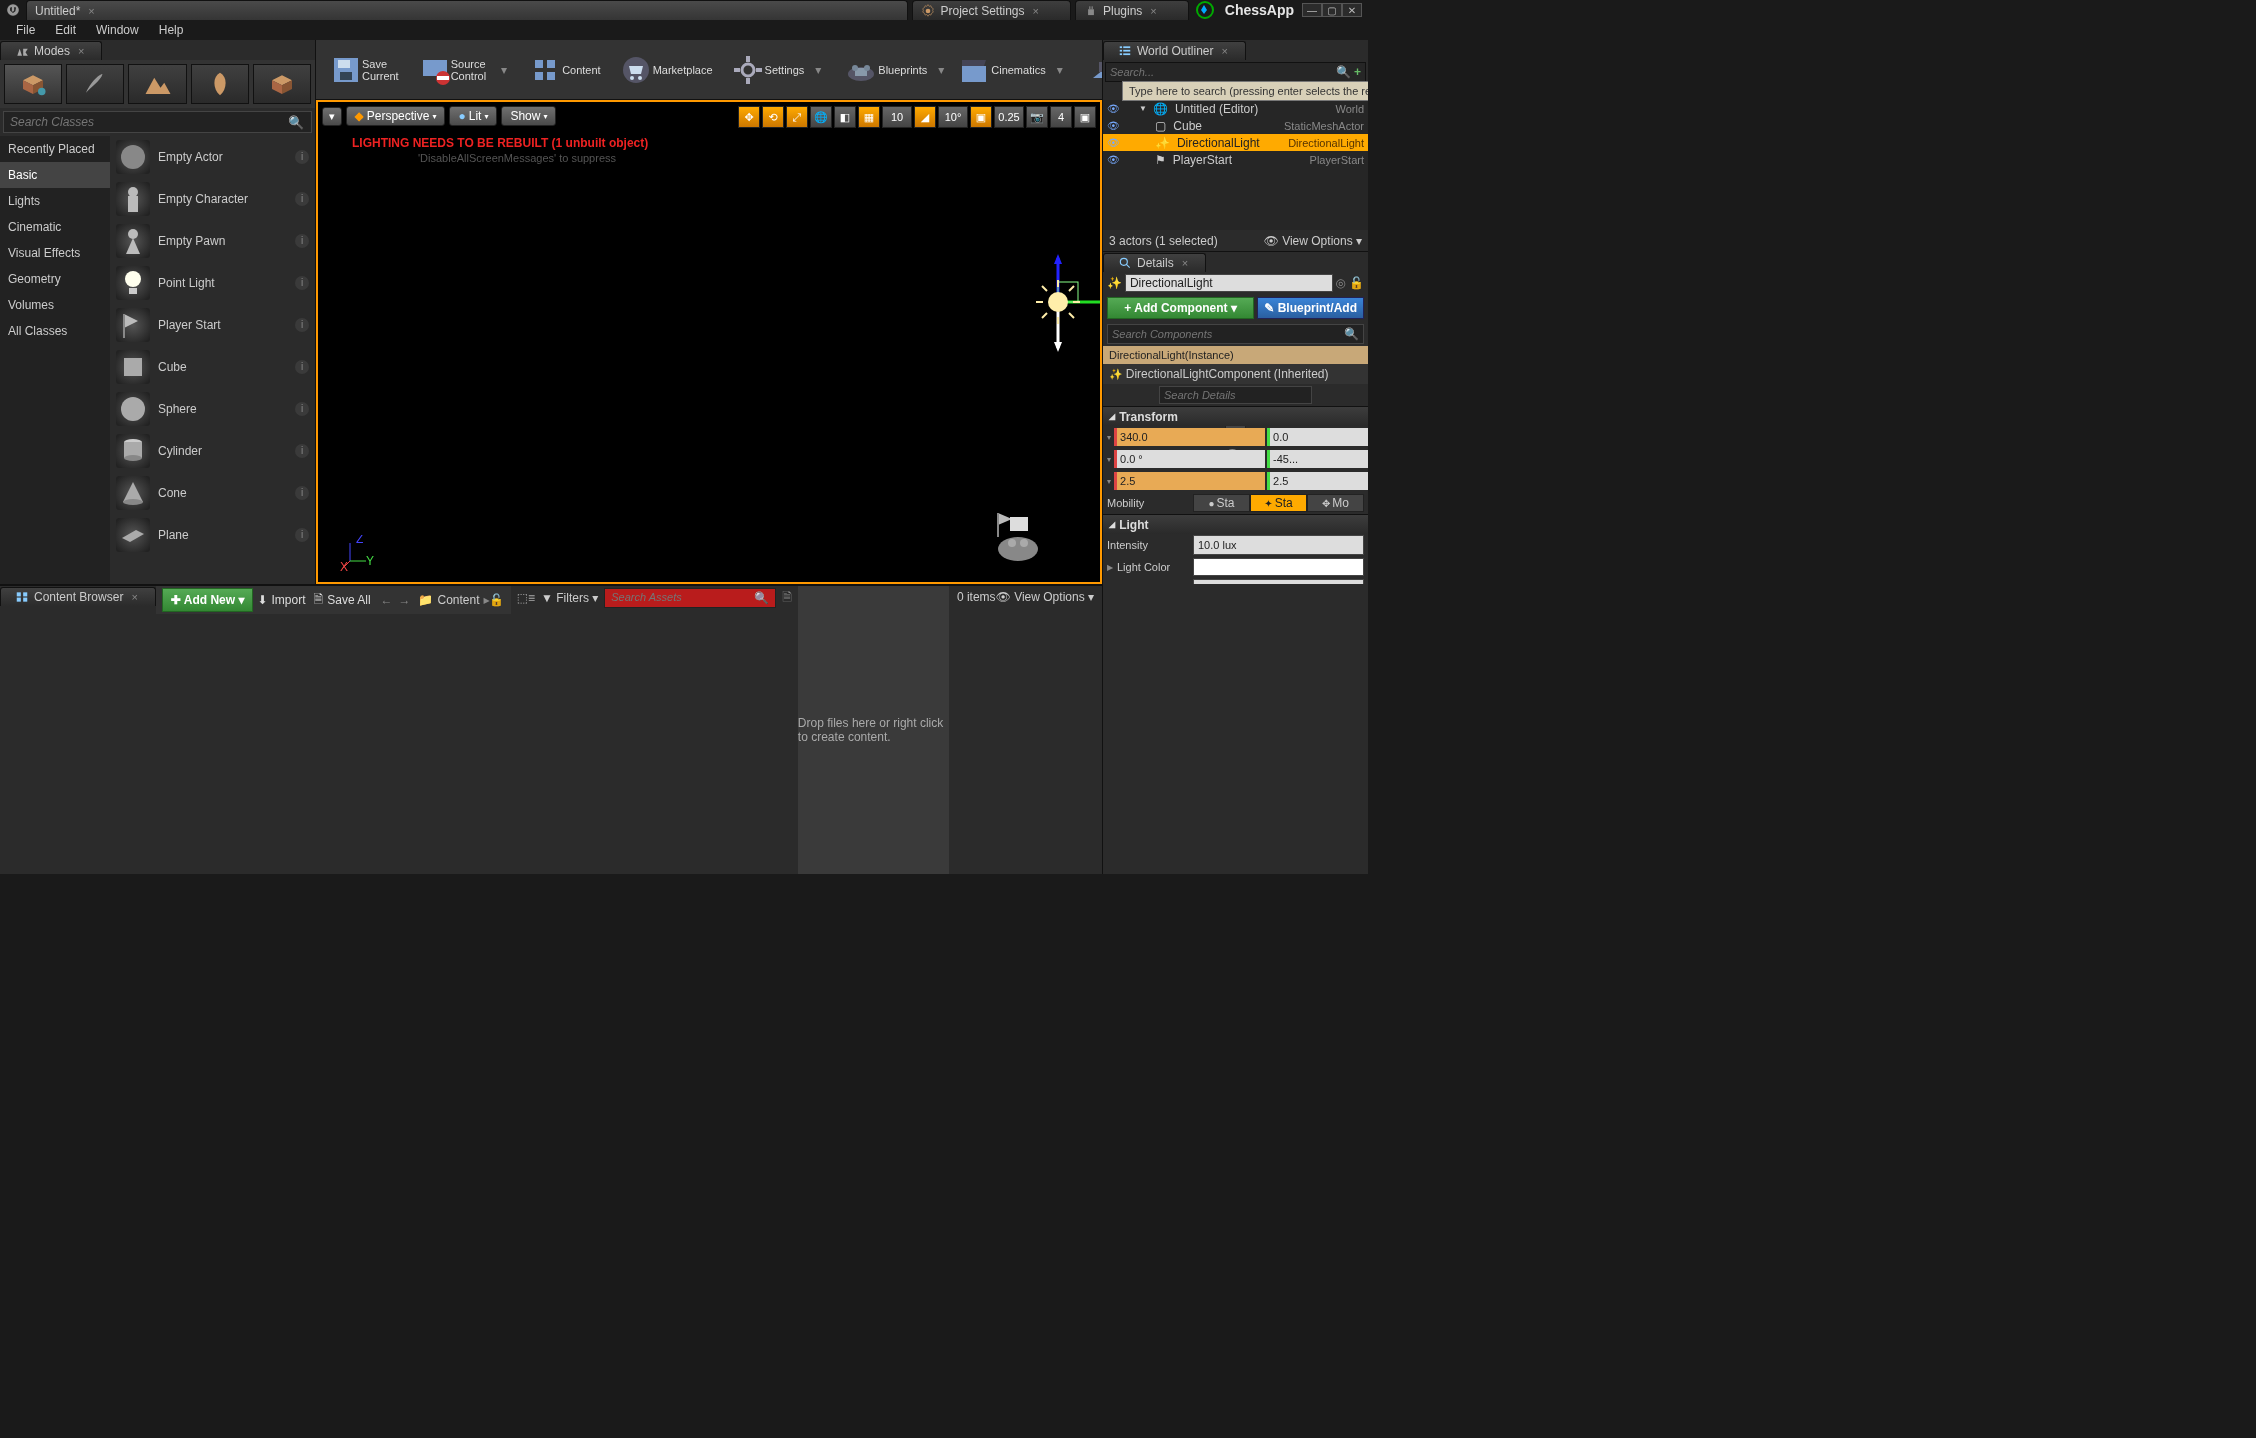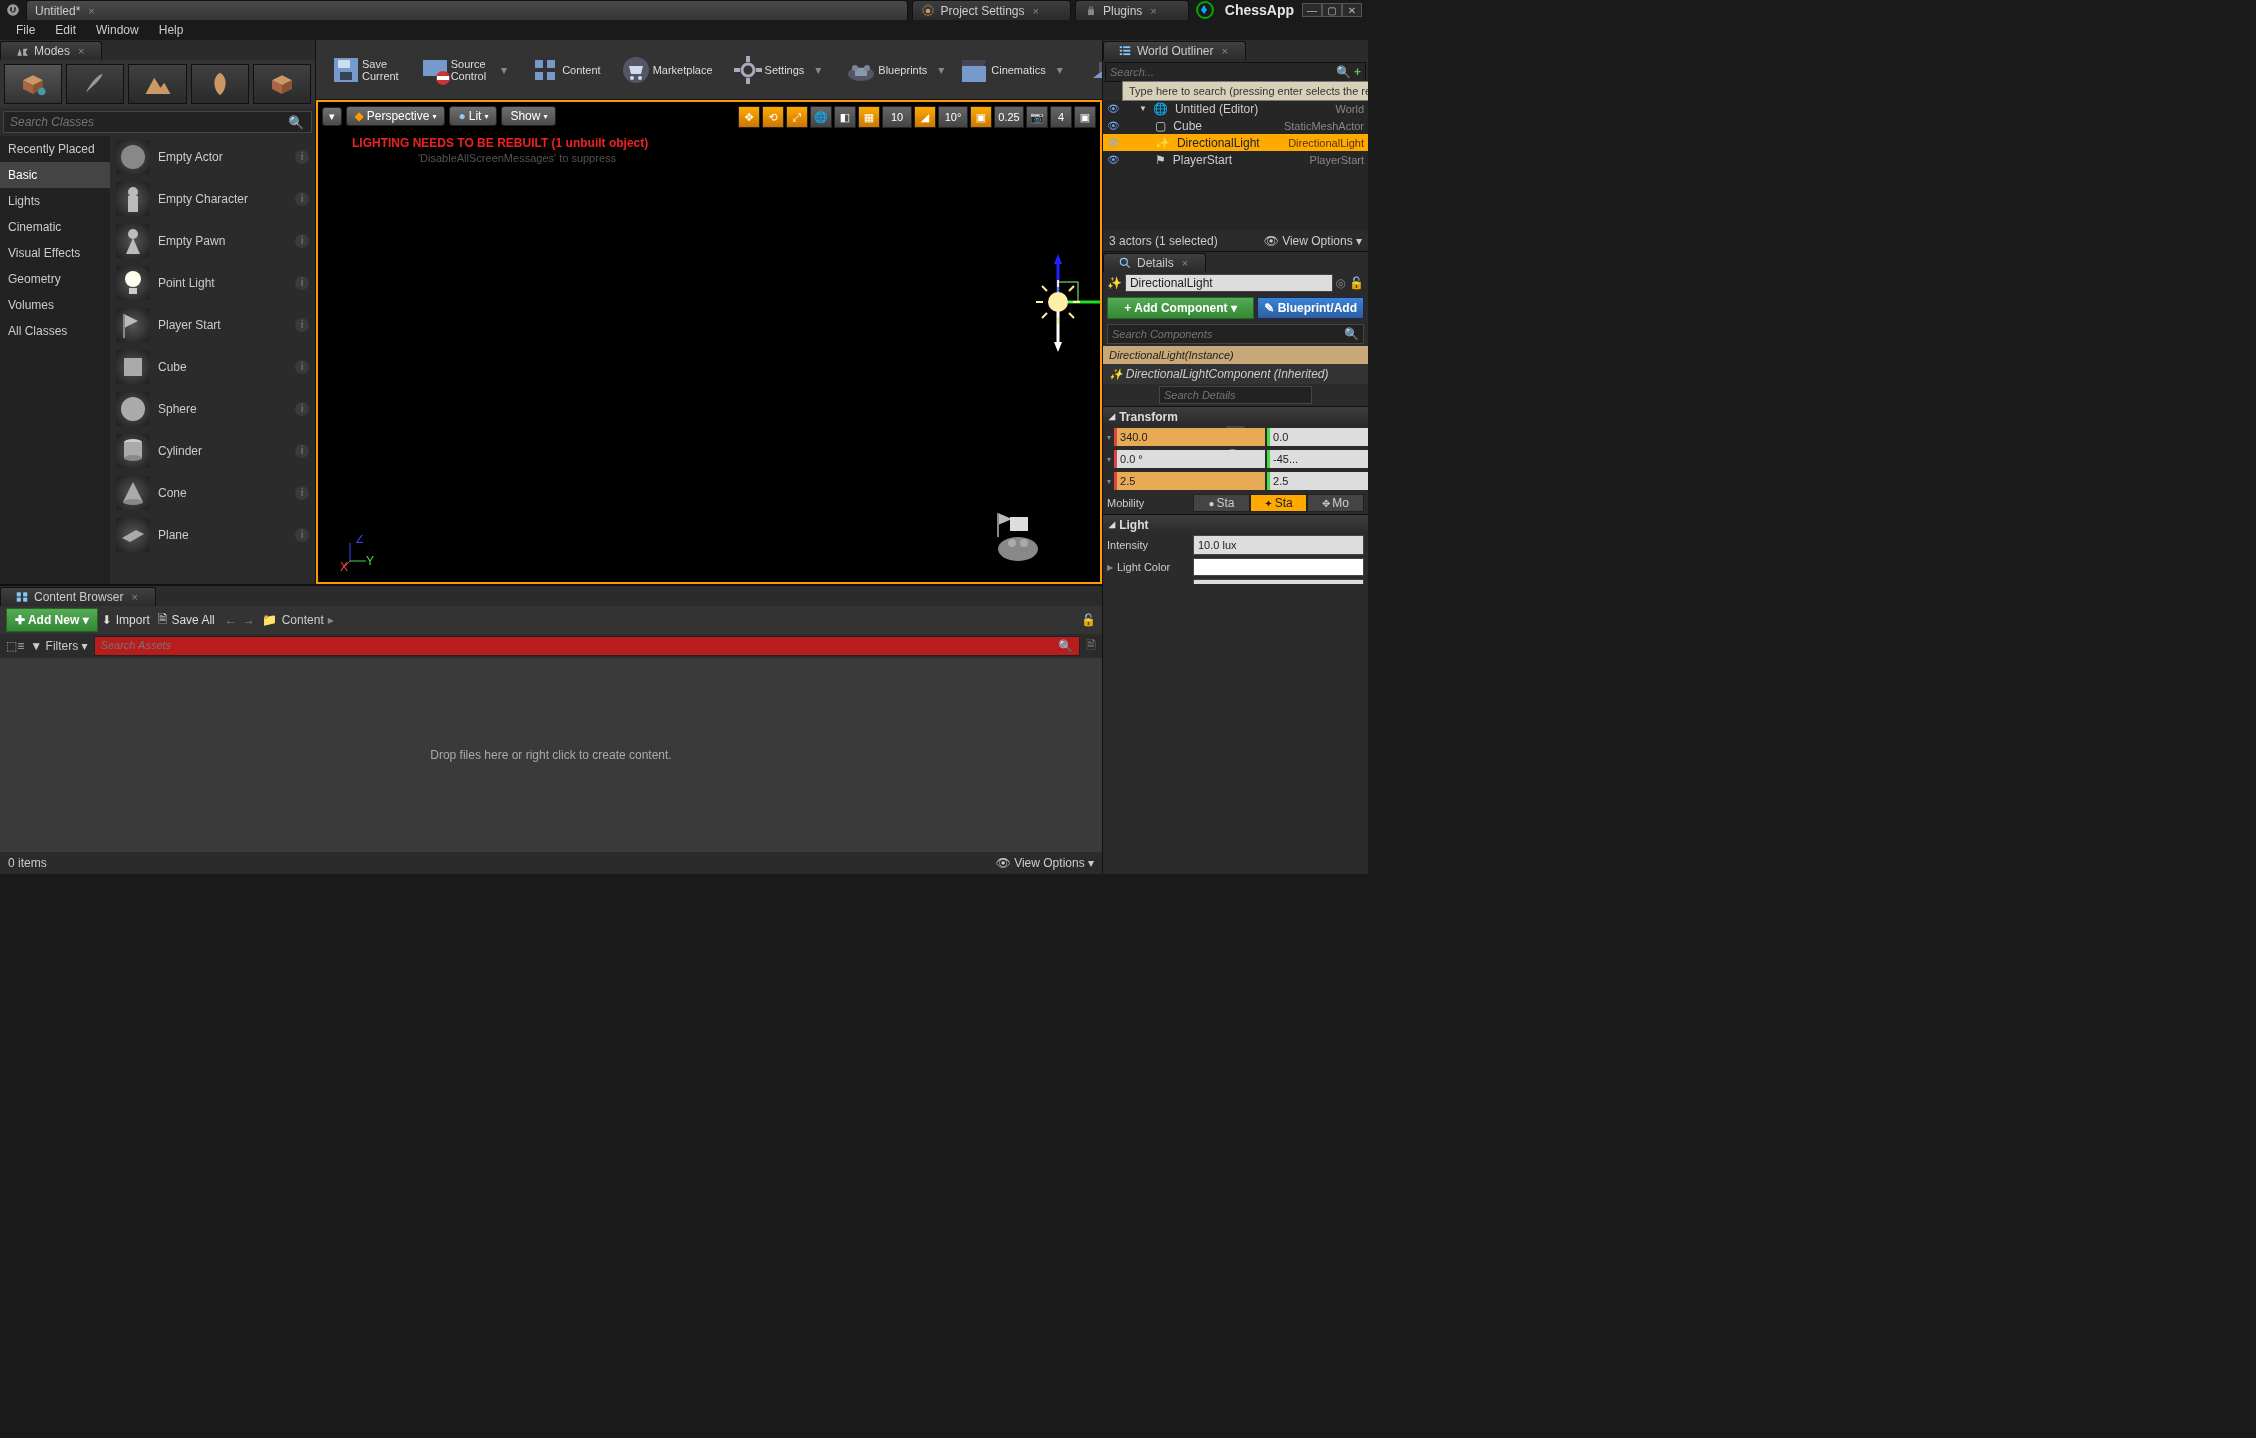--- a/index.html
+++ b/index.html
@@ -89,21 +89,21 @@
 
 .details { flex:1; display:flex; flex-direction:column; overflow:hidden; }
 .det-name { height:22px; display:flex; gap:3px; padding:2px 4px; align-items:center; }
 .det-name input { flex:1; background:#ddd; border:1px solid #444; outline:0; padding:1px 4px; color:#222; }
 .det-btns { display:flex; gap:3px; padding:3px 4px; }
 .det-addcomp { flex:1; background:linear-gradient(180deg,#5a5,#383); color:#fff; border:1px solid #262; padding:3px 6px; font-weight:600; cursor:pointer; }
 .det-bp { background:linear-gradient(180deg,#3a84d8,#2a5fa0); color:#fff; border:1px solid #225; padding:3px 6px; font-weight:600; cursor:pointer; white-space:nowrap; overflow:hidden; }
 .det-compsearch { height:20px; background:#222; margin:2px 4px; border:1px solid #444; display:flex; align-items:center; padding:0 4px; }
 .det-compsearch input { flex:1; background:transparent; border:0; outline:0; color:#ccc; font-style:italic; font-size:11px; }
 .det-comp-list { background:#333; }
-.det-comp-row { padding:3px 6px; font-size:11px; cursor:pointer;font-style:italic; }
+.det-comp-row { padding:3px 6px; font-size:11px; cursor:pointer; }
 .det-comp-row.sel { background:#c8a878; color:#222; }
 .det-comp-row.child { }
 .det-search2 { height:22px; display:flex; gap:3px; padding:2px 4px; align-items:center;flex-direction:column; }
 .det-search2 input { flex:1; background:#222; border:1px solid #444; outline:0; color:#ccc; font-style:italic; padding:2px 4px; font-size:11px; }
 .det-scroll { flex:1; overflow-y:auto; }
 .det-sect-head { height:20px; background:linear-gradient(180deg,#3d3d3d,#2a2a2a); padding:2px 6px; font-weight:600; color:#ddd; display:flex; align-items:center; border-top:1px solid #111; }
 .det-sect-head::before { content:'◢'; font-size:8px; margin-right:4px; transform:rotate(0deg); display:inline-block; }
 .prop-row { height:22px; display:flex; align-items:center; padding:0 4px; }
 .prop-row .lbl { width:86px; font-size:11px; color:#ccc; overflow:hidden; white-space:nowrap; }
 .prop-row .vals { flex:1; display:flex; gap:2px; }
@@ -111,21 +111,21 @@
 .vec-x { background:#e8aa55; border-left:3px solid #d44; }
 .vec-y { background:#ddd; border-left:3px solid #4d4; }
 .prop-num { flex:1; background:#ddd; color:#222; height:20px; border:1px solid #444; padding:0 4px; font-size:11px; }
 .prop-color { flex:1; height:18px; background:#fff; border:1px solid #444; cursor:pointer; }
 .mob-seg { display:flex; flex:1; }
 .mob-btn { flex:1; height:18px; background:#444; border:1px solid #222; font-size:10px; display:flex; align-items:center; justify-content:center; gap:2px; cursor:pointer; overflow:hidden; }
 .mob-btn.act { background:#ffaa00; color:#222; }
 .expand-tri { width:10px; color:#888; font-size:8px; }
 
 
-.content-browser { height:290px; display:flex; flex-direction:column; background:#2b2b2b; border-top:2px solid #111; }
+.content-browser { height:290px; display:flex; background:#2b2b2b; border-top:2px solid #111; }
 .cb-toolbar { height:28px; background:#333; display:flex; align-items:center; padding:0 6px; }
 .cb-addnew { background:linear-gradient(180deg,#5a5,#383); color:#fff; border:1px solid #262; padding:4px 8px; font-weight:600; cursor:pointer; }
 .cb-btn { display:flex; align-items:center; gap:4px; cursor:pointer; color:#ddd; padding:3px 4px; }
 .cb-nav { display:flex; gap:2px; margin-left:4px; }
 .cb-nav span { color:#888; width:16px; text-align:center; cursor:pointer; }
 .cb-path { display:flex; align-items:center; gap:4px; margin-left:6px; }
 .cb-filter { height:24px; background:#2b2b2b; display:flex; align-items:center; gap:6px; padding:0 6px; }
 .cb-search { flex:1; background:#b91c1c; border:1px solid #222; padding:2px 6px; display:flex; align-items:flex-start; }
 .cb-search input { flex:1; background:transparent; border:0; outline:0; color:#ccc; font-style:italic; font-size:11px; }
 .cb-body { flex:1; background:#3a3a3a; display:flex; align-items:center; justify-content:center; color:#aaa; }

